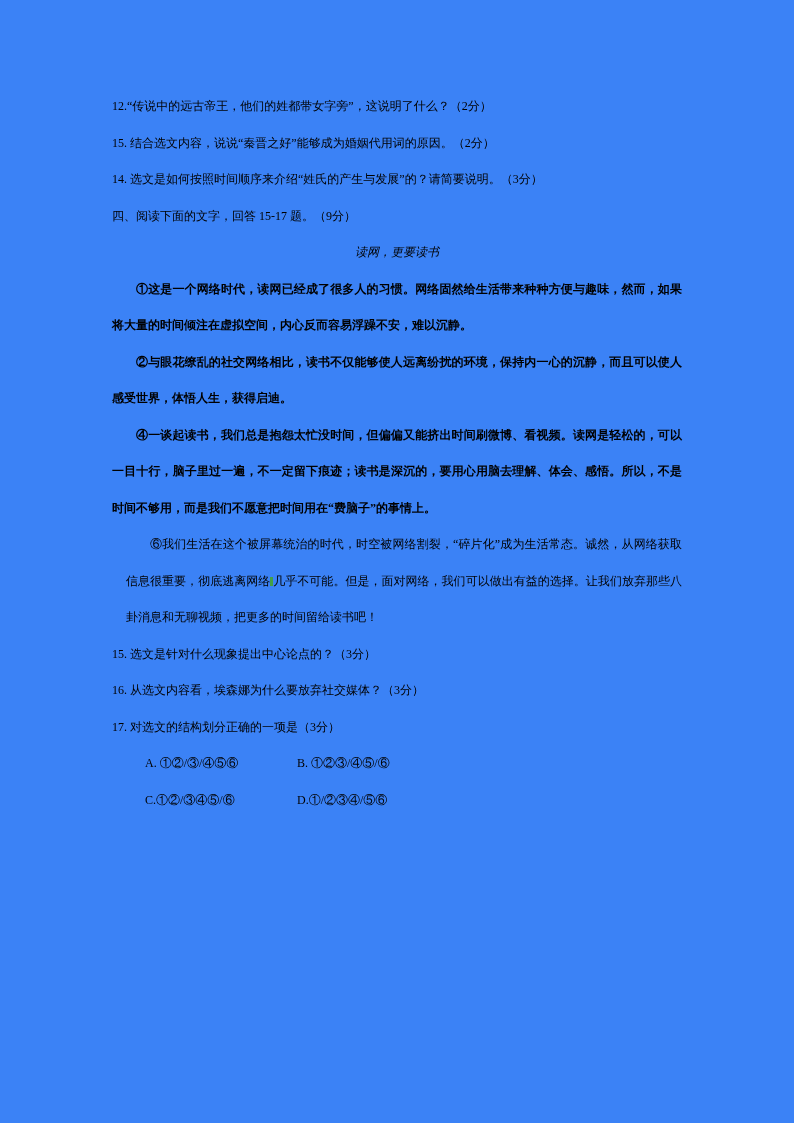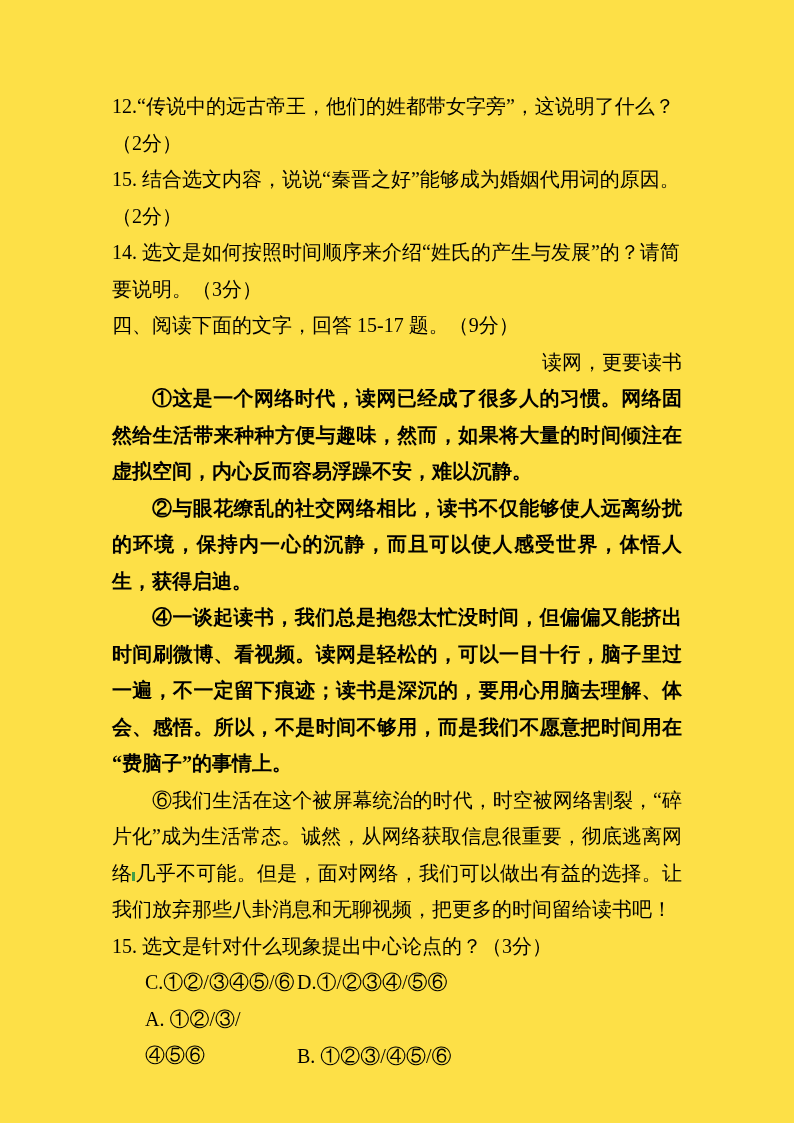--- a/index.html
+++ b/index.html
@@ -5,53 +5,55 @@
   html, body {
     margin: 0;
     padding: 0;
     background: #ffffff;
   }
   .page {
     position: relative;
     width: 794px;
     height: 1123px;
     margin: 0 auto;
-    background: #fde047;
+    background: #3b82f6;
     color: #000000;
     font-family: "Liberation Serif", "DejaVu Serif", serif;
-    font-size: 20px;
+    font-size: 12px;
     line-height: 36.5px;
     overflow: hidden;
     box-sizing: border-box;
     padding: 88px 112px 0 112px;
   }
   .content {
     width: 570px;
   }
   p {
     margin: 0;
     padding: 0;
   }
   .q {
     text-align: left;
     white-space: normal;
   }
   .essay-title {
-    text-align: right;
+    text-align: center;
+    font-style: italic;
   }
   .para {
     text-align: justify;
     text-justify: inter-character;
     text-indent: 2em;
     font-weight: bold;
   }
   .para-split {
     text-align: justify;
     text-justify: inter-character;
     text-indent: 2em;
+    margin-left: 14px;
   }
   .options-row {
     padding-left: 33px;
   }
   .opt-first {
     display: inline-block;
     width: 152px;
   }
   .gmark {
     display: inline-block;
@@ -74,18 +76,20 @@
 
     <p class="essay-title">读网，更要读书</p>
 
     <p class="para">①这是一个网络时代，读网已经成了很多人的习惯。网络固然给生活带来种种方便与趣味，然而，如果将大量的时间倾注在虚拟空间，内心反而容易浮躁不安，难以沉静。</p>
     <p class="para">②与眼花缭乱的社交网络相比，读书不仅能够使人远离纷扰的环境，保持内一心的沉静，而且可以使人感受世界，体悟人生，获得启迪。</p>
     <p class="para">④一谈起读书，我们总是抱怨太忙没时间，但偏偏又能挤出时间刷微博、看视频。读网是轻松的，可以一目十行，脑子里过一遍，不一定留下痕迹；读书是深沉的，要用心用脑去理解、体会、感悟。所以，不是时间不够用，而是我们不愿意把时间用在“费脑子”的事情上。</p>
 
     <p class="para-split"><span>⑥我们生活在这个被屏幕统治的时代，时空被网络割裂，“碎片化”成为生活常态。诚然，从网络获取信息很重要，彻底逃离网络</span><span class="gmark"></span><span>几乎不可能。但是，面对网络，我们可以做出有益的选择。让我们放弃那些八卦消息和无聊视频，把更多的时间留给读书吧！</span></p>
 
     <p class="q">15. 选文是针对什么现象提出中心论点的？（3分）</p>
+    <p class="q">16. 从选文内容看，埃森娜为什么要放弃社交媒体？（3分）</p>
+    <p class="q">17. 对选文的结构划分正确的一项是（3分）</p>
 
+    <p class="options-row"><span class="opt-first">A. ①②/③/④⑤⑥</span><span>B. ①②③/④⑤/⑥</span></p>
     <p class="options-row"><span class="opt-first">C.①②/③④⑤/⑥</span><span>D.①/②③④/⑤⑥</span></p>
-    <p class="options-row"><span class="opt-first">A. ①②/③/④⑤⑥</span><span>B. ①②③/④⑤/⑥</span></p>
 
   </div>
 </div>
 
 </body></html>

